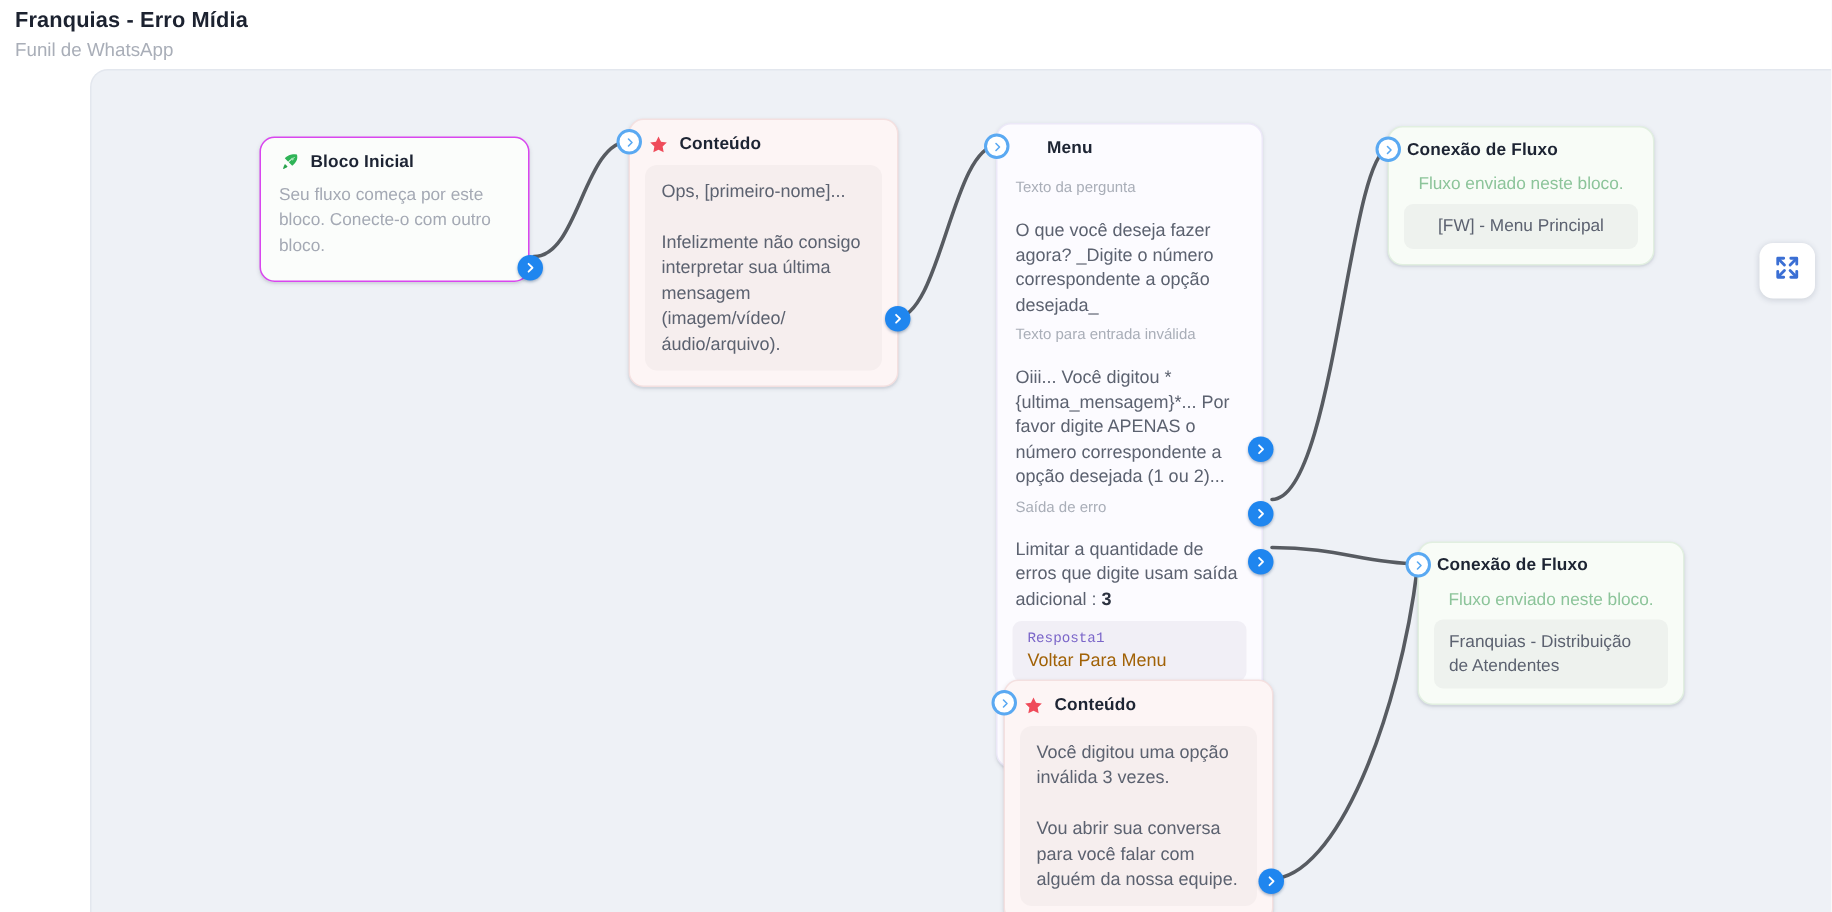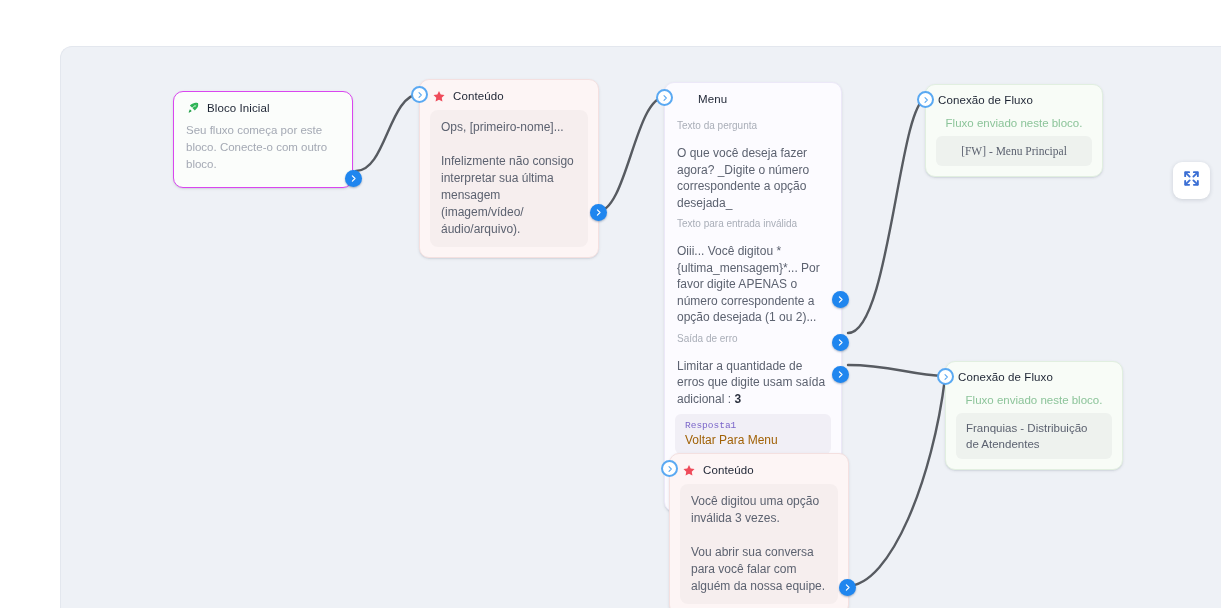--- a/index.html
+++ b/index.html
@@ -40,21 +40,21 @@
   .node {
     position: absolute;
     border-radius: 10px;
     background: #ffffff;
     box-shadow: 0 1px 3px rgba(25,35,60,.10), 0 1px 1px rgba(25,35,60,.05);
   }
   .node-head {
     display: flex; align-items: center; gap: 7px;
     padding: 9px 12px 7px 12px;
   }
-  .node-title { font-size: 11.5px; font-weight: 400; color: #1d2433; letter-spacing: .1px; }
+  .node-title { font-size: 11.5px; font-weight: 700; color: #1d2433; letter-spacing: .1px; }
   .node-body { padding: 0 10px 10px 10px; }
 
   .node.start { background: #fbfdfb; border: 1px solid #d946ef; }
   .node.start .start-text {
     font-size: 11.5px; color: #a4a9b4; line-height: 17px; padding: 0 12px 14px 12px;
   }
   .node.content { background: #fdf5f5; border: 1px solid #f4e0e0; }
   .node.content .bubble {
     background: #f6eeee; border-radius: 8px; padding: 9px 11px;
     font-size: 12px; line-height: 17px; color: #5c6270; white-space: pre-wrap;
@@ -74,21 +74,21 @@
   .answer-val { font-size: 12px; color: #a16207; line-height: 16px; }
 
   .flow-note {
     font-size: 11.5px; color: #8cc49a; text-align: center;
     line-height: 16px; margin: 2px 0 5px 0;
   }
   .flow-chip {
     background: #eef2ee; border-radius: 6px; padding: 7px 10px;
     font-size: 11.5px; color: #5c6270; line-height: 16px;
   }
-  .flow-chip.center { text-align: center; font-family: Liberation Serif, serif; }
+  .flow-chip.center { text-align: center; }
 
   
   .handle {
     position: absolute; width: 17px; height: 17px; border-radius: 50%;
     display: flex; align-items: center; justify-content: center;
     z-index: 6;
   }
   .handle svg { display: block; }
   .handle.source { background: #1f86ef; box-shadow: 0 1px 2px rgba(10,50,100,.35); }
   .handle.target { background: #ffffff; border: 2px solid #5aa9f2; }
@@ -105,20 +105,24 @@
     background: #ffffff; box-shadow: 0 1px 4px rgba(25,35,60,.16);
     display: flex; align-items: center; justify-content: center;
     cursor: pointer; z-index: 20;
   }
 </style>
 </head>
 <body>
 
 <div id="root">
 
+  <div class="header">
+    <div class="title">Franquias - Erro Mídia</div>
+    <div class="subtitle">Funil de WhatsApp</div>
+  </div>
 
   <div class="canvas">
 
     <svg class="edges" viewBox="0 0 1161 562">
       <g fill="none" stroke="#575b61" stroke-width="2.4" stroke-linecap="round">
 
         <path d="M 295,124 C 325,124 328,47 359,47"></path>
 
         <path d="M 536,165 C 566,165 574,50 604,50"></path>
 

